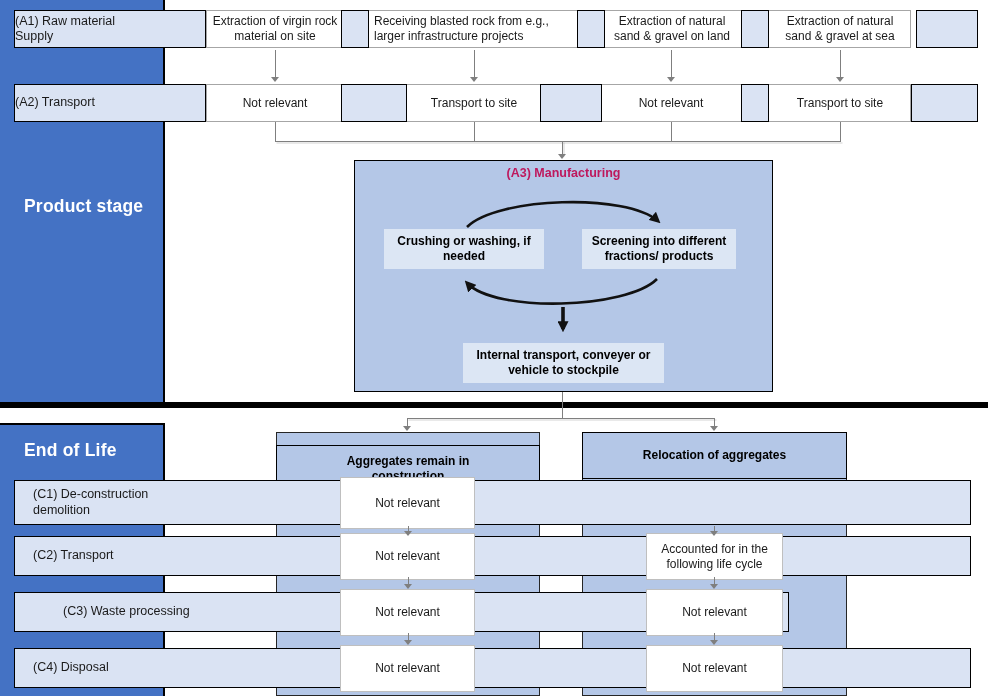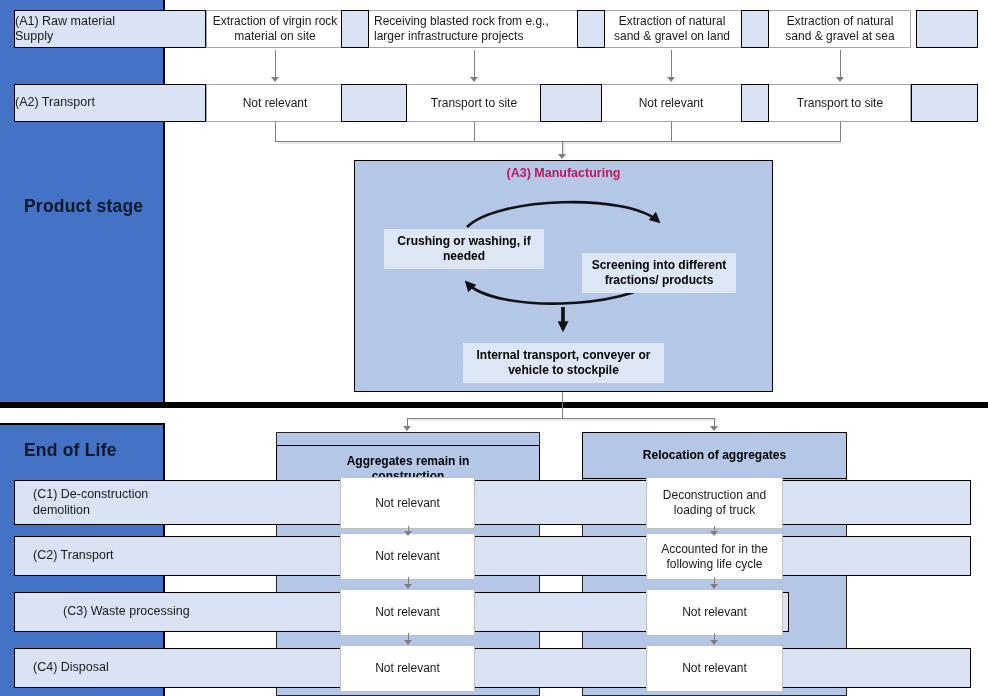--- a/index.html
+++ b/index.html
@@ -3,21 +3,21 @@
 <meta charset="utf-8">
 <style>
   html,body{margin:0;padding:0;background:#fff;}
   #canvas{
     position:relative;width:988px;height:696px;background:#fff;overflow:hidden;
     font-family:"Liberation Sans",sans-serif;color:#1a1a1a;font-size:12px;line-height:1.22;
   }
   .abs{position:absolute;box-sizing:border-box;}
   
   .rail{background:#4472c4;border-right:2px solid #000;}
-  .rail-label{color:#0f172a;font-weight:bold;font-size:17.5px;letter-spacing:.2px;}
+  .rail-label{color:#ffffff;font-weight:bold;font-size:17.5px;letter-spacing:.2px;}
   
   .rowbar-a{background:#fff;border:1px solid #a6a6a6;}
   .labelbox{background:#dae3f3;border:1.6px solid #000;display:flex;align-items:center;font-size:12.5px;z-index:5;}
   .spacer{background:#dae3f3;border:1.4px solid #000;z-index:3;}
   .celltext{display:flex;align-items:center;justify-content:center;text-align:center;z-index:4;}
   .celltext.left{justify-content:flex-start;text-align:left;}
   .mfg{background:#b4c7e7;border:1.6px solid #000;}
   .mfg-title{font-weight:bold;font-size:12.5px;text-align:center;color:#be185d;}
   .innerbox{background:#dce6f4;display:flex;align-items:center;justify-content:center;text-align:center;font-weight:bold;color:#000;z-index:3;}
   .divider{background:#000;}
@@ -95,21 +95,21 @@
         <marker id="ahb" viewBox="0 0 10 10" refX="7" refY="5" markerWidth="11" markerHeight="11" markerUnits="userSpaceOnUse" orient="auto">
           <path d="M0,0 L10,5 L0,10 z" fill="#111"></path>
         </marker>
       </defs>
       <path d="M112,66 C142,36 272,32 303,60" stroke="#111" stroke-width="2.6" fill="none" marker-end="url(#ahb)"></path>
       <path d="M302,118 C272,148 140,152 112,122" stroke="#111" stroke-width="2.6" fill="none" marker-end="url(#ahb)"></path>
       <path d="M208,146 L208,168" stroke="#111" stroke-width="3.6" fill="none" marker-end="url(#ahb)"></path>
     </svg>
 
     <div class="abs innerbox" style="left:29px;top:68px;width:160px;height:40px;">Crushing or washing, if needed</div>
-    <div class="abs innerbox" style="left:227px;top:68px;width:154px;height:40px;margin-top:24px;">Screening into different fractions/ products</div>
+    <div class="abs innerbox" style="left:227px;top:68px;width:154px;height:40px;">Screening into different fractions/ products</div>
     <div class="abs innerbox" style="left:108px;top:182px;width:201px;height:40px;">Internal transport, conveyer or vehicle to stockpile</div>
   </div>
 
   <div class="abs gline-v" style="left:562px;top:392px;height:26px;"></div>
   <div class="abs gline-h" style="left:407px;top:418px;width:308px;"></div>
   <div class="abs gline-v" style="left:407px;top:418px;height:9px;"></div>
   <div class="abs ah" style="left:403px;top:426px;"></div>
   <div class="abs gline-v" style="left:714px;top:418px;height:9px;"></div>
   <div class="abs ah" style="left:710px;top:426px;"></div>
 
@@ -121,21 +121,20 @@
     <span style="max-width:175px;">Aggregates remain in construction</span>
   </div>
   <div class="abs colheader" style="left:582px;top:432px;width:265px;height:47px;">
     <span>Relocation of aggregates</span>
   </div>
 
   <div class="abs rowbar-c" style="left:14px;top:480px;width:957px;height:45px;">
     <span style="max-width:150px;">(C1) De-construction demolition</span>
   </div>
   <div class="abs ccell" style="left:340px;top:477px;width:135px;height:52px;">Not relevant</div>
-  <div class="abs ccell" style="left:646px;top:477px;width:137px;height:52px;">Deconstruction and loading of truck</div>
   <div class="abs gline-v" style="left:408px;top:526px;height:7px;"></div>
   <div class="abs ah" style="left:404px;top:531px;"></div>
   <div class="abs gline-v" style="left:714px;top:526px;height:7px;"></div>
   <div class="abs ah" style="left:710px;top:531px;"></div>
 
   <div class="abs rowbar-c" style="left:14px;top:536px;width:957px;height:40px;">
     <span>(C2) Transport</span>
   </div>
   <div class="abs ccell" style="left:340px;top:533px;width:135px;height:47px;">Not relevant</div>
   <div class="abs ccell" style="left:646px;top:533px;width:137px;height:47px;">Accounted for in the following life cycle</div>

